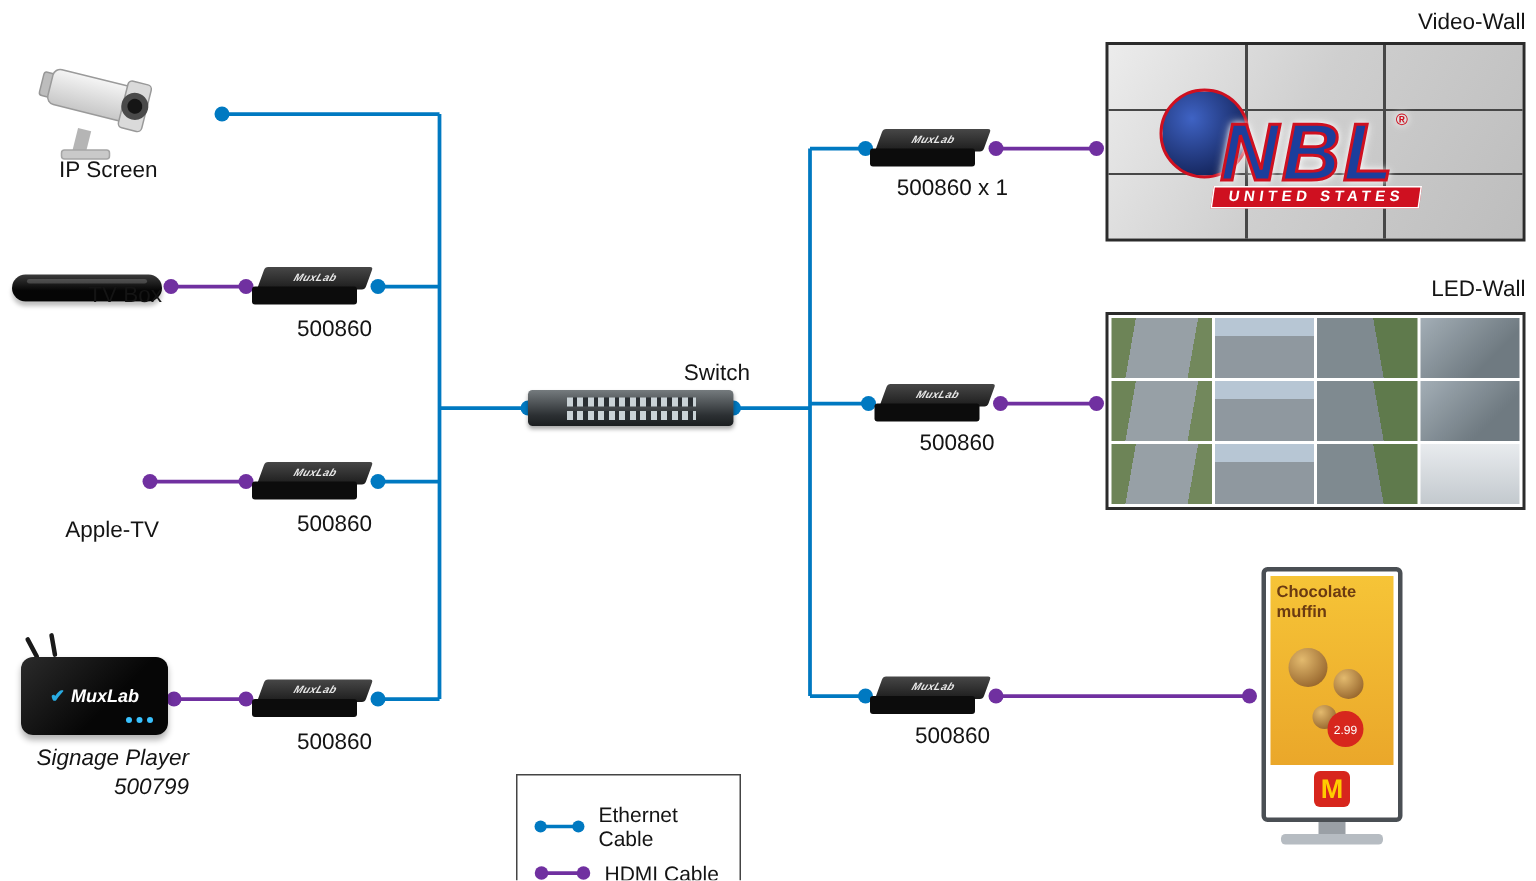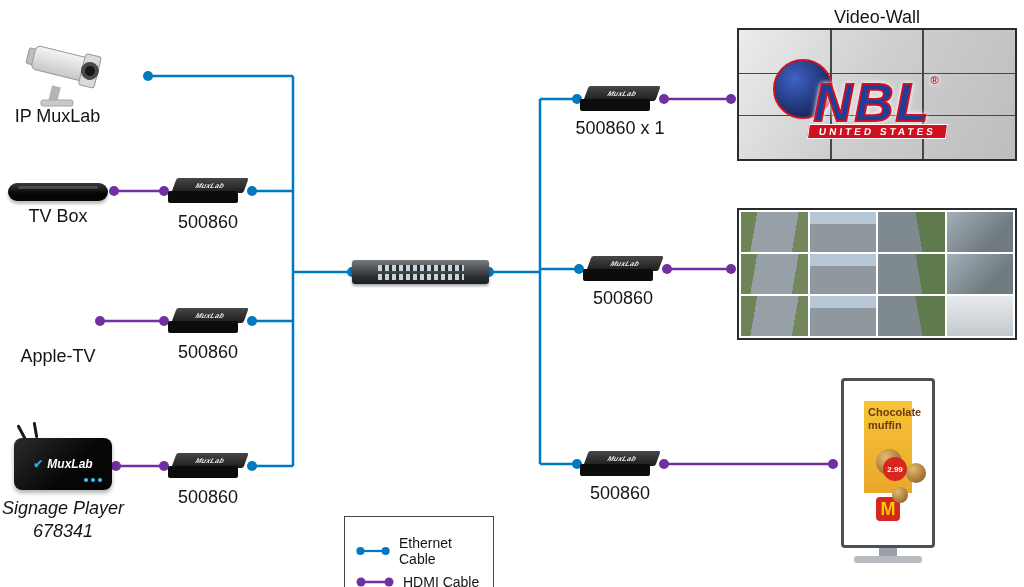--- a/index.html
+++ b/index.html
@@ -4,21 +4,21 @@
 <style>
   html,body{margin:0;padding:0;background:#fff;}
   .canvas{position:relative;width:1024px;height:587px;background:#fff;overflow:hidden;
           font-family:"Liberation Sans",sans-serif;}
   svg.wires{position:absolute;inset:0;pointer-events:none;}
   .eth{stroke:var(--ethernet,#0079c1);stroke-width:2.5;fill:none;}
   .hdmi{stroke:var(--hdmi,#7030a0);stroke-width:2.5;fill:none;}
   .dot-eth{fill:var(--ethernet,#0079c1);}
   .dot-hdmi{fill:var(--hdmi,#7030a0);}
 
-  .lbl{position:absolute;font-size:18px;color:#141414;text-align:center;line-height:1.25;}
+  .lbl{position:absolute;font-size:15px;color:#141414;text-align:right;line-height:1.25;}
 
   
   .encoder{position:absolute;width:80px;height:26px;}
   .enc-top{position:absolute;left:6px;top:0;width:72px;height:15px;background:linear-gradient(#474747,#1c1c1c);
            transform:skewX(-20deg);border-radius:2px;display:flex;align-items:center;justify-content:center;}
   .enc-front{position:absolute;left:0;top:13px;width:70px;height:12px;background:#0c0c0c;border-radius:2px;}
   .enc-brand{color:#e8e8e8;font-size:7px;font-style:italic;font-weight:bold;letter-spacing:.3px;}
 
   
   .switch{position:absolute;left:352px;top:260px;width:137px;height:24px;border-radius:3px;
@@ -74,29 +74,29 @@
   .ledwall .cell{background:#98a1a8;}
   .ledwall .cell:nth-child(4n+1){background:linear-gradient(100deg,#6d8457 0 22%,#97a0a6 22% 78%,#72885c 78%);}
   .ledwall .cell:nth-child(4n+2){background:linear-gradient(180deg,#b7c6d4 0 30%,#8f989f 30%),
       radial-gradient(circle at 30% 70%,#c4392f 2px,transparent 3px);}
   .ledwall .cell:nth-child(4n+3){background:linear-gradient(80deg,#7f8a90 0 60%,#5f7a4c 60%);}
   .ledwall .cell:nth-child(4n+4){background:linear-gradient(135deg,#a3aeb6,#6f7a81 70%);}
   .ledwall .cell:nth-child(12){background:linear-gradient(180deg,#e8ebee,#c3c9ce);}
 
   
   .kiosk{position:absolute;left:841px;top:378px;width:94px;height:170px;box-sizing:border-box;
-      border:3px solid #4a4f54;border-radius:4px;background:#fff;padding:20px;display:flex;flex-direction:column;}
+      border:3px solid #4a4f54;border-radius:4px;background:#fff;padding:3px;display:flex;flex-direction:column;}
   .ad-top{flex:1;background:linear-gradient(#f6c437,#eaa72a);position:relative;padding:5px 4px;box-sizing:border-box;}
   .ad-text{color:#6b3b12;font-size:11px;font-weight:bold;line-height:1.15;text-align:left;width:62px;}
   .muffin{position:absolute;border-radius:50%;background:radial-gradient(circle at 35% 30%,#e3ba6e,#96652c 80%);}
   .m1{width:26px;height:26px;left:12px;top:48px;}
   .m2{width:20px;height:20px;left:42px;top:62px;}
   .m3{width:16px;height:16px;left:28px;top:86px;}
-  .price{position:absolute;right:5px;bottom:12px;width:24px;height:24px;border-radius:50%;background:#d7261d;
-      color:#fff;font-size:8px;font-weight:bold;display:flex;align-items:center;justify-content:center;}
+  .price{position:absolute;right:20px;bottom:12px;width:24px;height:24px;border-radius:50%;background:#d7261d;
+      color:#fff;font-size:8px;font-weight:normal;display:flex;align-items:center;justify-content:center;}
   .ad-bottom{height:32px;background:#fff;display:flex;align-items:center;justify-content:center;}
   .mcd{width:24px;height:24px;border-radius:4px;background:#d7261d;display:flex;align-items:center;justify-content:center;
       color:#ffcc00;font-weight:900;font-size:18px;line-height:1;}
   .kiosk-stem{position:absolute;left:879px;top:548px;width:18px;height:9px;background:#9aa0a6;}
   .kiosk-foot{position:absolute;left:854px;top:556px;width:68px;height:7px;border-radius:3px;background:#b6bcc2;}
 
   
   .legend{position:absolute;left:344px;top:516px;width:150px;box-sizing:border-box;border:1.5px solid #444;
       background:#fff;padding:18px 10px;display:flex;flex-direction:column;gap:7px;}
   .legend-row{display:flex;align-items:center;gap:8px;font-size:14px;color:#141414;}
@@ -161,41 +161,41 @@
     <g transform="rotate(14 50 40)">
       <rect x="6" y="30" width="8" height="16" rx="2" fill="#bdbdbd" stroke="#979797"></rect>
       <rect x="12" y="26" width="56" height="24" rx="5" fill="url(#camBody)" stroke="#9a9a9a"></rect>
       <rect x="62" y="22" width="16" height="32" rx="3" fill="#dadada" stroke="#999"></rect>
       <circle cx="70" cy="38" r="9" fill="#4a4a4a"></circle>
       <circle cx="70" cy="38" r="5" fill="#151515"></circle>
     </g>
     <rect x="30" y="58" width="9" height="16" fill="#b5b5b5" transform="rotate(14 34 66)"></rect>
     <rect x="21" y="72" width="32" height="6" rx="2" fill="#c9c9c9" stroke="#a5a5a5"></rect>
   </svg>
-  <div class="lbl" style="left:10px;top:105px;width:95px;">IP MuxLab</div>
+  <div class="lbl" style="left:10px;top:105px;width:95px;">IP Screen</div>
 
   <div class="tvbox"></div>
-  <div class="lbl" style="left:8px;top:205px;width:100px;">TV Box</div>
+  <div class="lbl" style="left:8px;top:188px;width:100px;">TV Box</div>
 
   <div class="lbl" style="left:10px;top:345px;width:96px;">Apple-TV</div>
 
   <div class="antenna" style="left:20px;top:424px;transform:rotate(-28deg);"></div>
   <div class="antenna" style="left:34px;top:422px;transform:rotate(-10deg);"></div>
   <div class="player">
     <span class="pcheck">✔</span>
     <span class="pbrand">MuxLab</span>
     <span class="leds">
         <i></i>
         <i></i>
         <i></i>
       </span>
   </div>
   <div class="lbl" style="left:0px;top:497px;width:126px;font-style:italic;">
     <div>Signage Player</div>
-    <div>678341</div>
+    <div>500799</div>
   </div>
 
   <div class="encoder" style="left:168px;top:178px;">
     <div class="enc-top">
       <span class="enc-brand">MuxLab</span>
       </div>
     <div class="enc-front"></div>
   </div>
   <div class="lbl" style="left:168px;top:211px;width:80px;">500860</div>
 
@@ -208,20 +208,21 @@
   <div class="lbl" style="left:168px;top:341px;width:80px;">500860</div>
 
   <div class="encoder" style="left:168px;top:453px;">
     <div class="enc-top">
       <span class="enc-brand">MuxLab</span>
       </div>
     <div class="enc-front"></div>
   </div>
   <div class="lbl" style="left:168px;top:486px;width:80px;">500860</div>
 
+  <div class="lbl" style="left:340px;top:240px;width:160px;">Switch</div>
   <div class="switch">
     <div class="ports"></div>
     <div class="ports ports2"></div>
   </div>
 
   <div class="encoder" style="left:580px;top:86px;">
     <div class="enc-top">
       <span class="enc-brand">MuxLab</span>
       </div>
     <div class="enc-front"></div>
@@ -246,20 +247,21 @@
 
   <div class="lbl" style="left:737px;top:6px;width:280px;">Video-Wall</div>
   <div class="videowall">
     <div class="nbl-wrap">
       <div class="nbl-ball"></div>
       <div class="nbl"><span>NBL</span><span class="reg">®</span></div>
       <div class="nbl-banner">UNITED STATES</div>
     </div>
   </div>
 
+  <div class="lbl" style="left:737px;top:184px;width:280px;">LED-Wall</div>
   <div class="ledwall">
     <div class="cell"></div>
     <div class="cell"></div>
     <div class="cell"></div>
     <div class="cell"></div>
     <div class="cell"></div>
     <div class="cell"></div>
     <div class="cell"></div>
     <div class="cell"></div>
     <div class="cell"></div>

